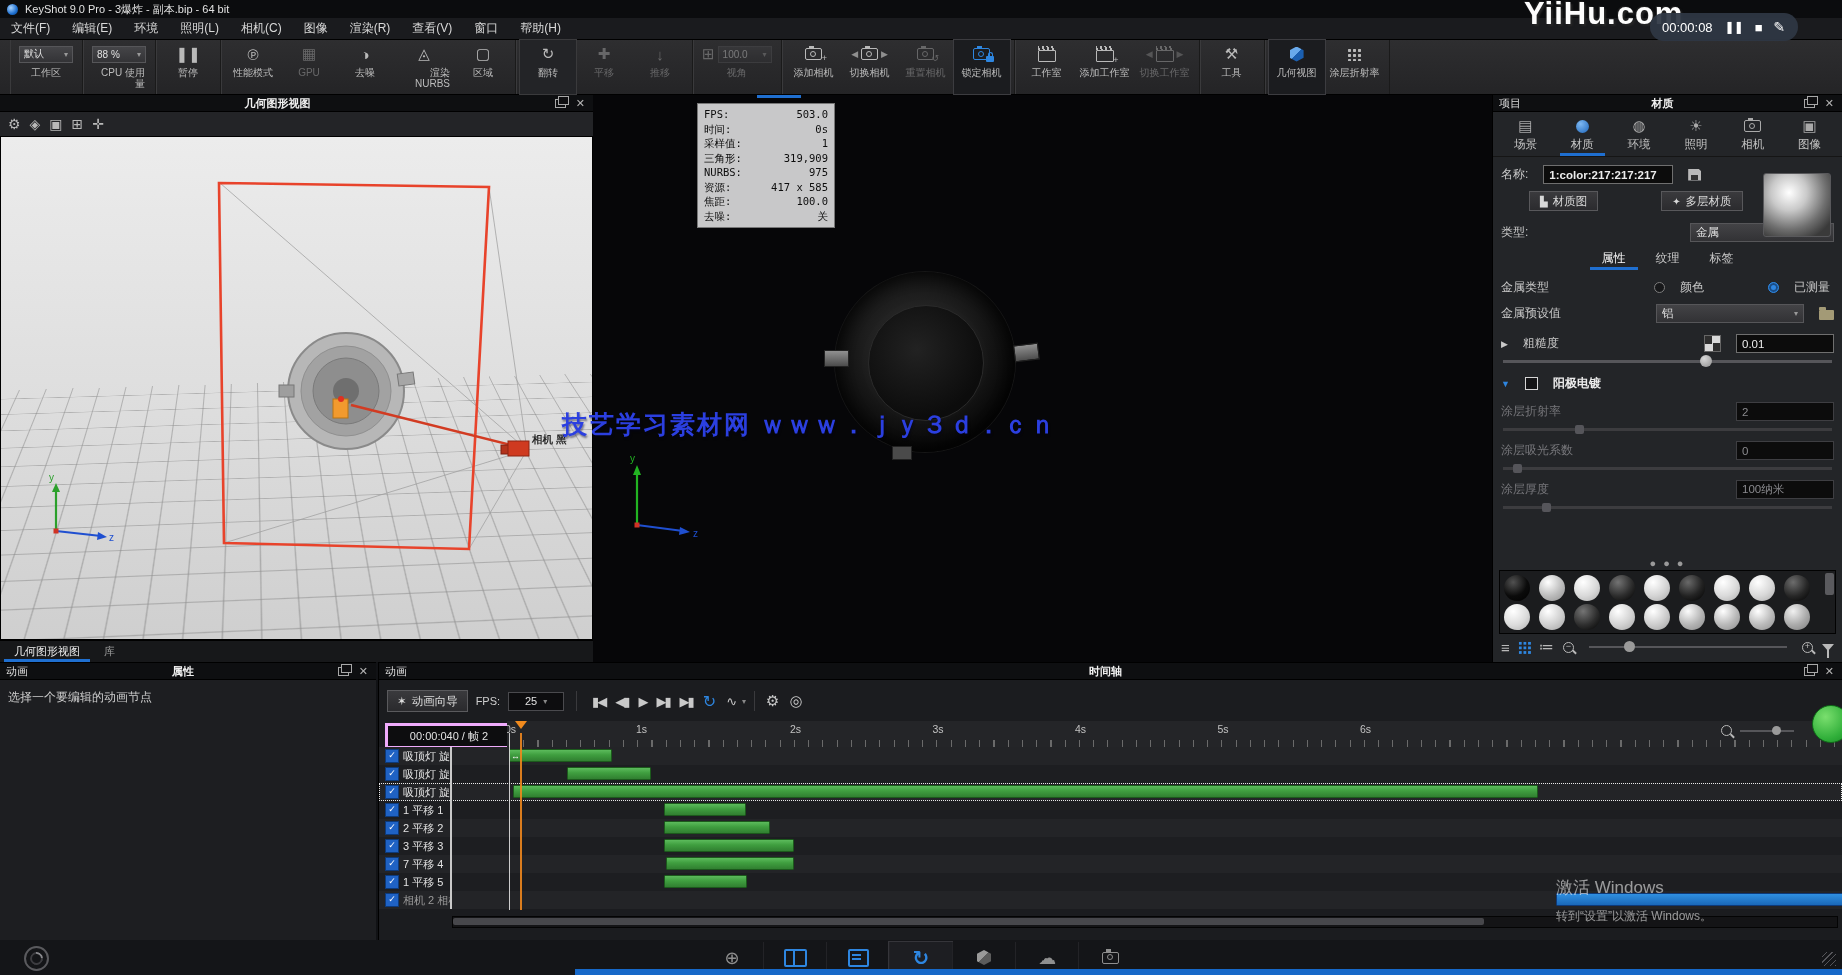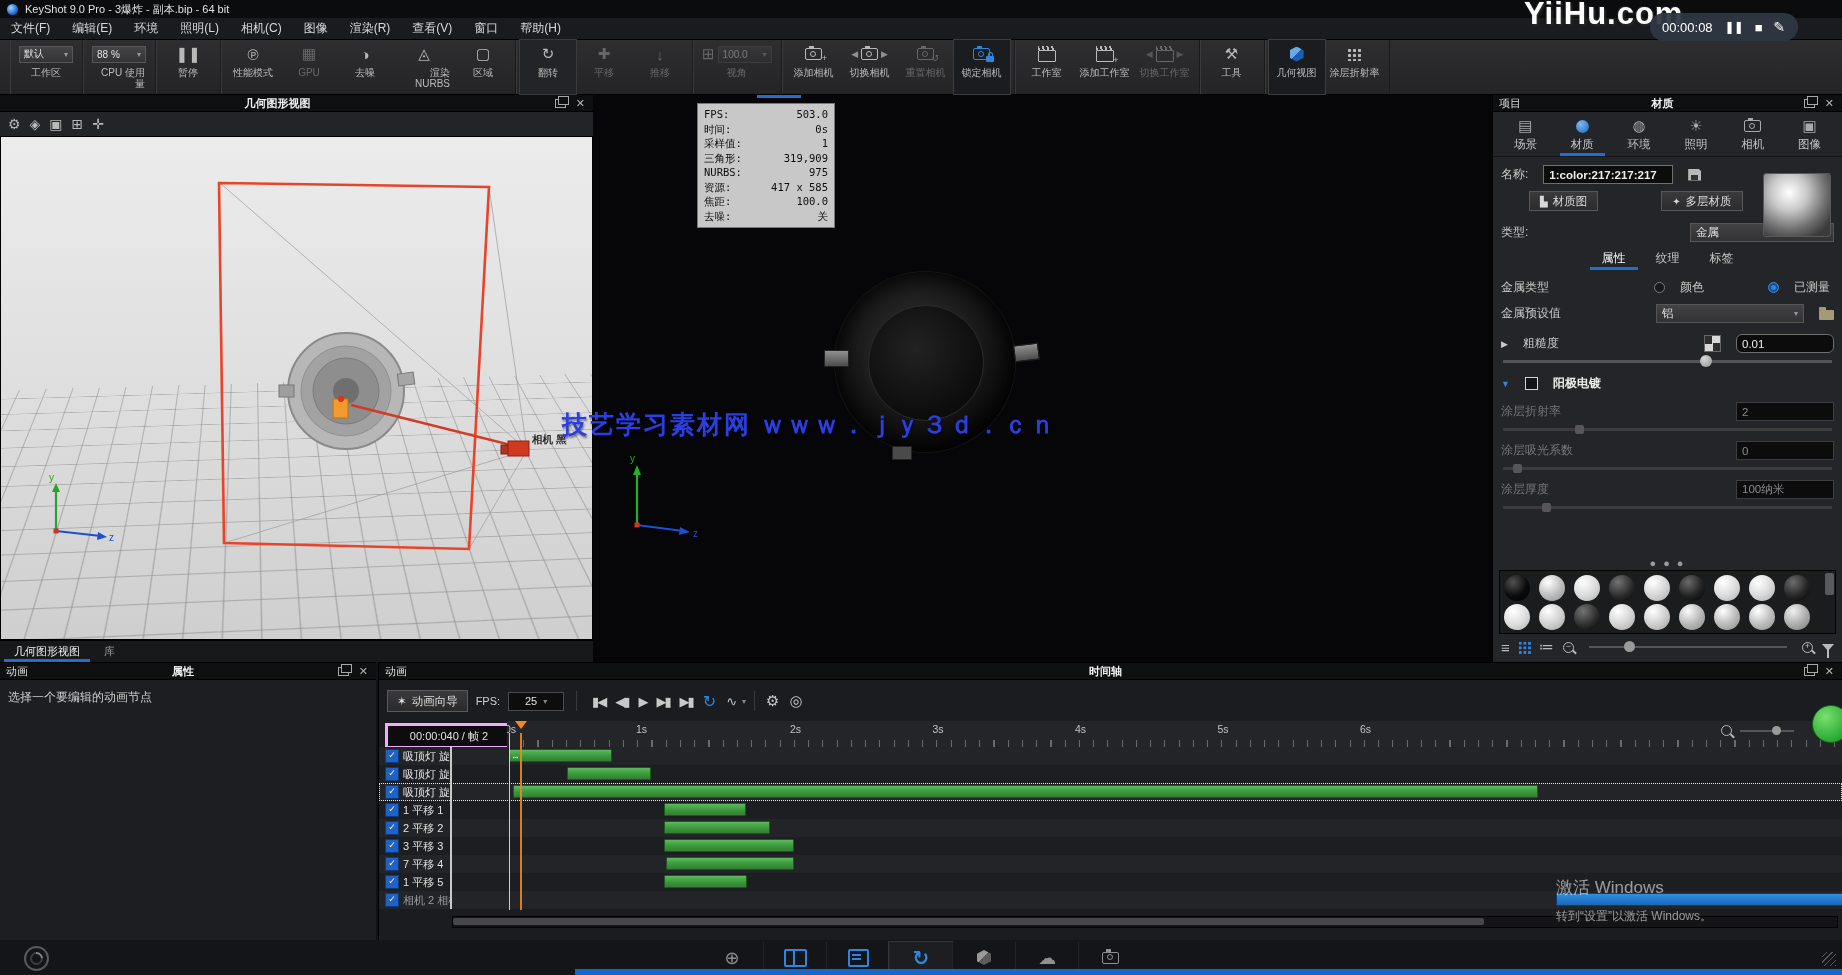--- a/index.html
+++ b/index.html
@@ -587,21 +587,21 @@
           <span class="dd" style="font-size:8px;color:#999;">▾</span>
       </span>
       <span class="mi mi-folder"></span>
     </div>
 
     <div class="pp-row" style="padding-top:11px;">
       <span style="font-size:9px;color:#c9c9c9;">▶</span>
       <span>粗糙度</span>
       <span style="flex:1"></span>
       <span class="mi mi-checker"></span>
-      <span class="pp-input" style="max-width:86px;font-weight:normal;border-radius:6px;">0.01</span>
+      <span class="pp-input" style="max-width:86px;font-weight:normal;">0.01</span>
     </div>
     <div class="slider">
         <span class="knob" style="left:60%;"></span>
       </div>
 
     <div class="pp-row" style="padding-top:12px;">
       <span style="color:#2e86e0;font-size:9px;">▼</span>
       <span class="checkbox"></span>
       <span style="font-weight:bold;color:#ececec;">阳极电镀</span>
     </div>

